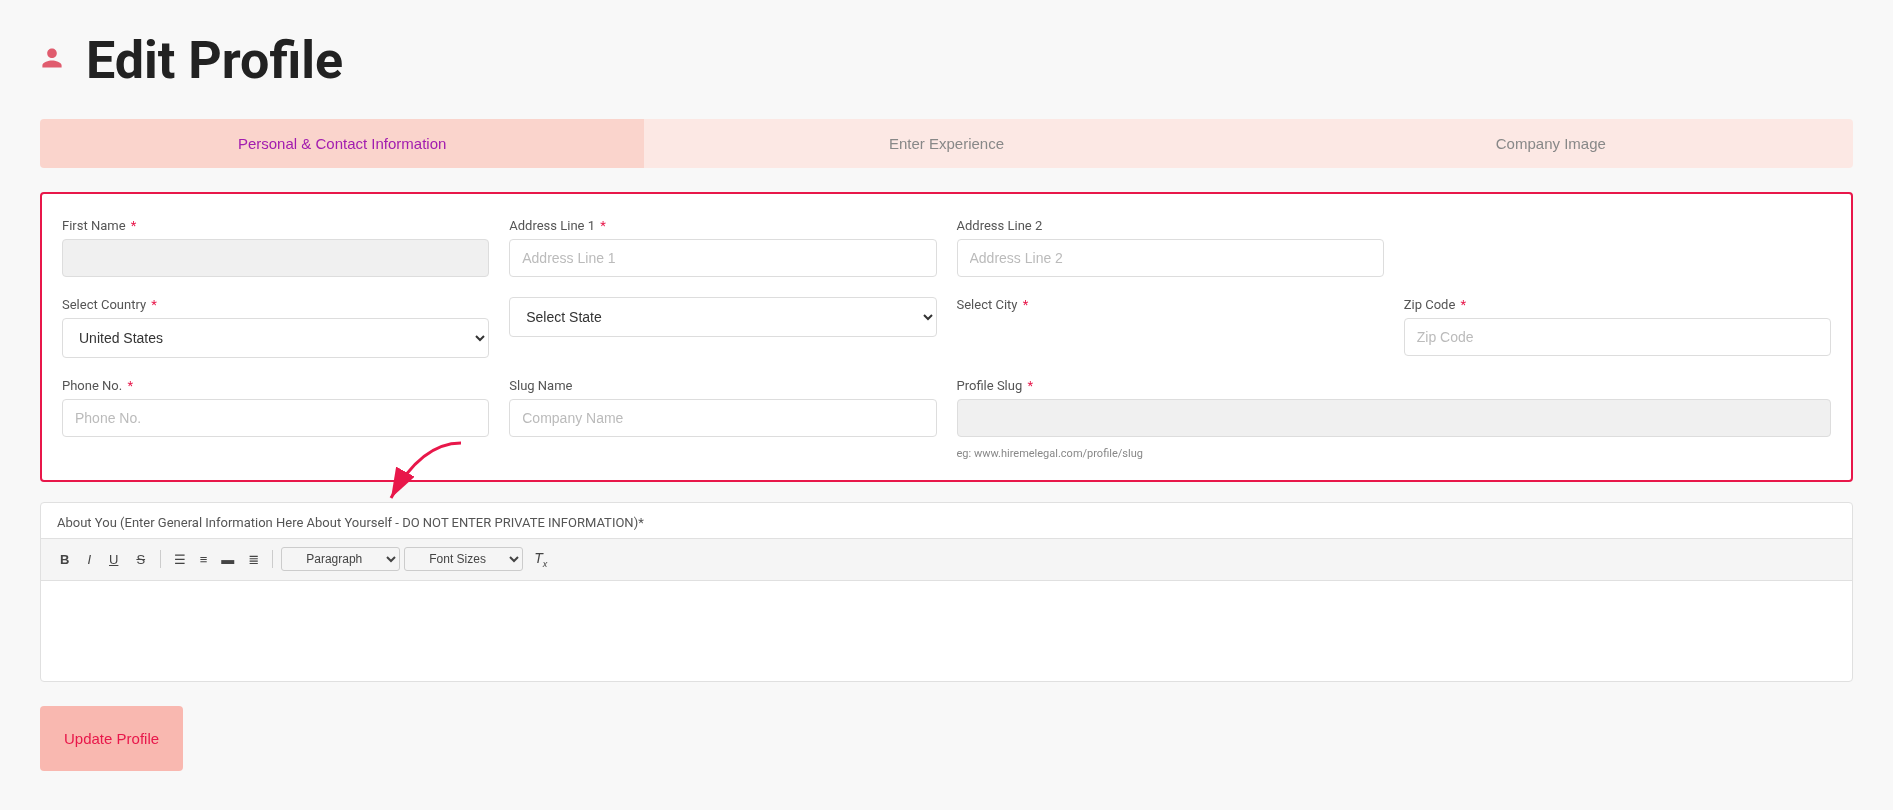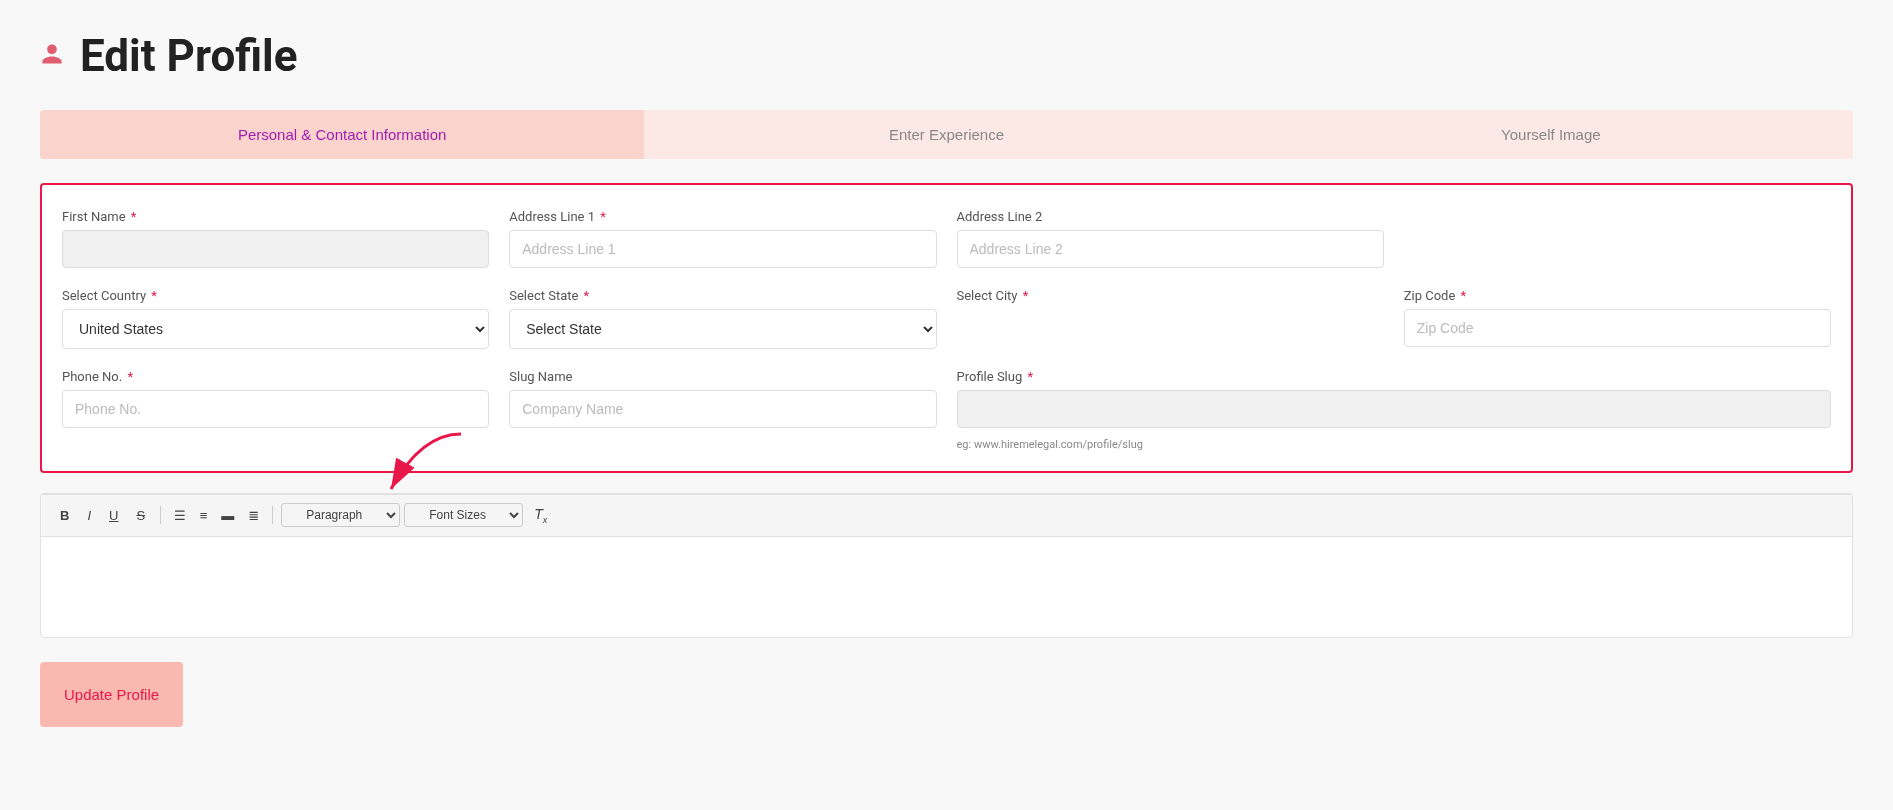--- a/index.html
+++ b/index.html
@@ -11,23 +11,23 @@
     }
     .page-wrapper {
       max-width: 1893px;
       padding: 30px 40px;
       background: #f8f8f8;
       min-height: 810px;
     }
     .page-title {
       display: flex;
       align-items: center;
-      gap: 16px;
+      gap: 22px;
       margin-bottom: 28px;
-      font-size: 22px;
+      font-size: 26px;
       font-weight: 600;
       color: #222;
     }
     .person-icon {
       color: #e05c6e;
       font-size: 22px;
     }
     
     .tabs {
       display: flex;
@@ -205,21 +205,21 @@
         <path d="M12 12c2.7 0 4.8-2.1 4.8-4.8S14.7 2.4 12 2.4 7.2 4.5 7.2 7.2 9.3 12 12 12zm0 2.4c-3.2 0-9.6 1.6-9.6 4.8v2.4h19.2v-2.4c0-3.2-6.4-4.8-9.6-4.8z" fill="#e05c6e"></path>
       </svg>
     </span>
     <h1>Edit Profile</h1>
   </div>
 
   
   <div class="tabs">
     <button class="tab active">Personal &amp; Contact Information</button>
     <button class="tab">Enter Experience</button>
-    <button class="tab">Yourself Image</button>
+    <button class="tab">Company Image</button>
   </div>
 
   
   <div class="form-section">
 
     <div class="form-row">
       <div class="form-group">
         <label>
           <span>First Name</span><span class="required"> *</span>
         </label>
@@ -240,23 +240,20 @@
     <div class="form-row">
       <div class="form-group">
         <label>
           <span>Select Country</span><span class="required"> *</span>
         </label>
         <select>
           <option>United States</option>
         </select>
       </div>
       <div class="form-group">
-        <label>
-          <span>Select State</span><span class="required"> *</span>
-        </label>
         <select>
           <option value="">Select State</option>
         </select>
       </div>
       <div class="form-group">
         <label>
           <span>Select City</span><span class="required"> *</span>
         </label>
       </div>
       <div class="form-group">
@@ -283,20 +280,21 @@
           <span>Profile Slug</span><span class="required"> *</span>
         </label>
         <input type="text" class="prefilled" value="              " style="">
         <div class="slug-hint">eg: www.hiremelegal.com/profile/slug</div>
       </div>
     </div>
   </div>
 
   
   <div class="about-section" style="position: relative;">
+    <div class="about-label">About You (Enter General Information Here About Yourself - DO NOT ENTER PRIVATE INFORMATION)*</div>
 
     <svg class="pink-arrow" width="90" height="80" viewBox="0 0 90 80">
       <defs>
         <marker id="arrowhead" markerWidth="10" markerHeight="7" refX="10" refY="3.5" orient="auto">
           <polygon points="0 0, 10 3.5, 0 7" fill="#e8174a"></polygon>
         </marker>
       </defs>
       <path d="M 80 10 Q 40 10 10 65" stroke="#e8174a" stroke-width="3" fill="none" marker-end="url(#arrowhead)"></path>
     </svg>
 

